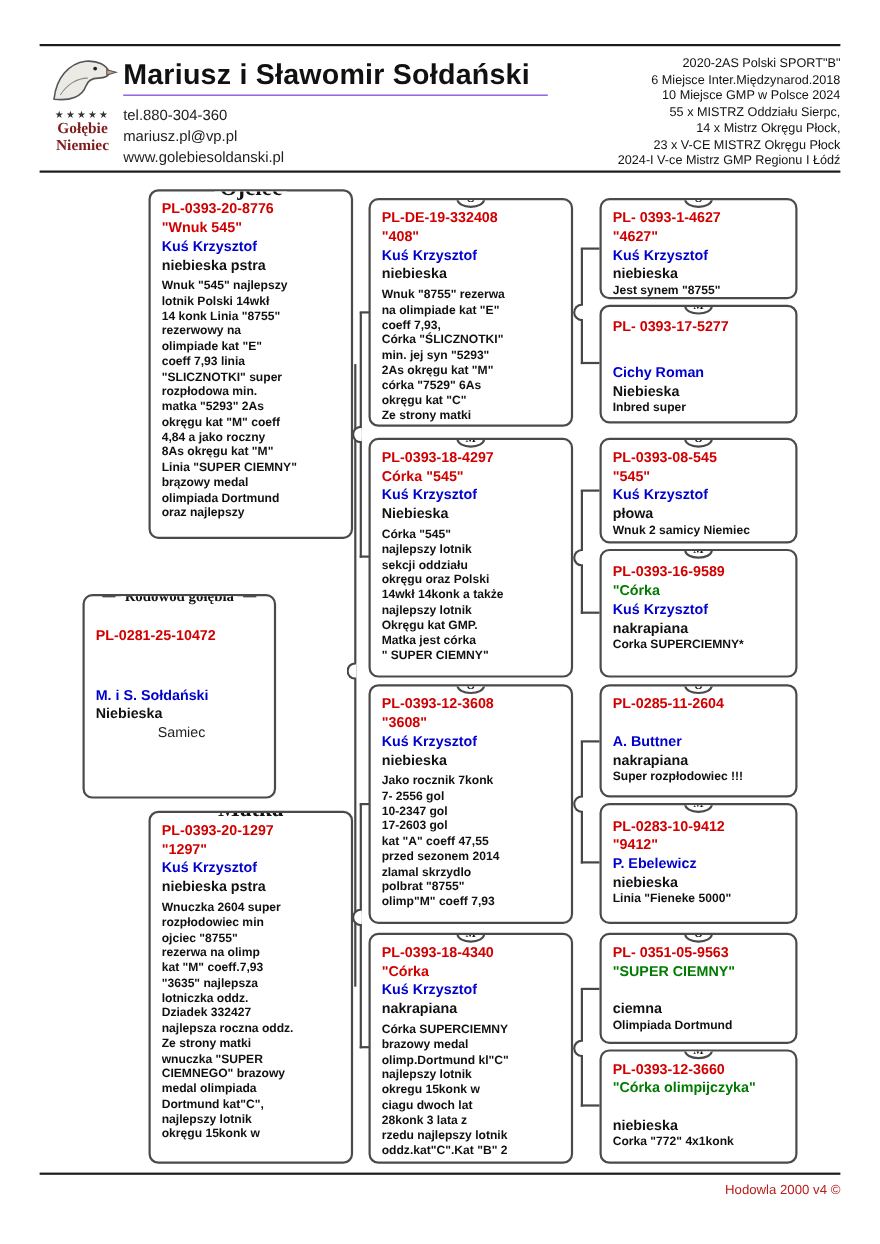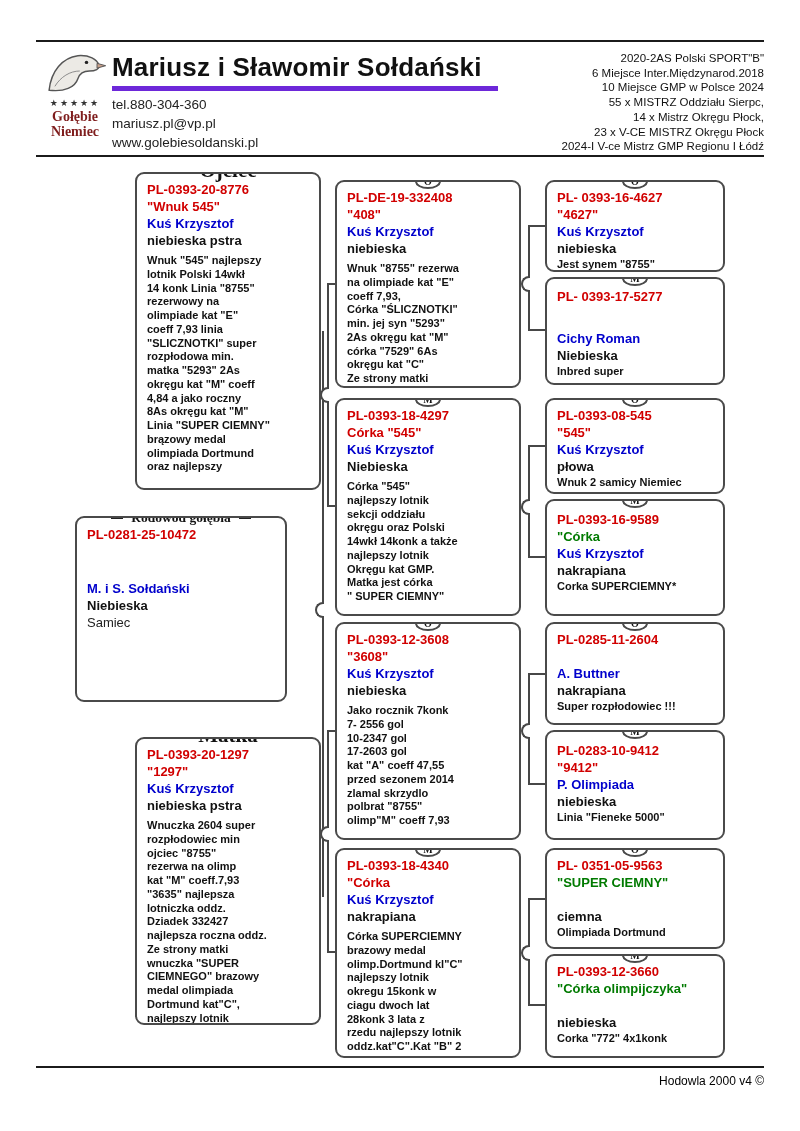--- a/index.html
+++ b/index.html
@@ -13,53 +13,53 @@
   .bump  { position:absolute; width:9px; height:16px; background:#fff;
            border:2px solid #474747; border-right:none; border-radius:9px 0 0 9px; }
 
   .logo { position:absolute; left:38px; top:48px; width:74px; text-align:center; }
   .logo .stars { font-size:9px; letter-spacing:2px; color:#333; line-height:11px; }
   .logo .word  { font-family:"Liberation Serif", serif; font-weight:bold; font-size:14px;
                  color:#7f1d1d; line-height:15px; }
 
   .title { position:absolute; left:112px; top:52px; display:inline-block;
            font-size:26px; font-weight:bold; color:#111; letter-spacing:.2px;
-           border-bottom:5px solid #6d28d9; padding:0 16px 3px 0; white-space:nowrap; }
+           border-bottom:1px solid #6d28d9; padding:0 16px 3px 0; white-space:nowrap; }
   .contact { position:absolute; left:112px; top:95px; font-size:13.5px; color:#222; line-height:19px; }
   .achievements { position:absolute; right:36px; top:51px; width:360px; text-align:right;
                   font-size:11.5px; color:#111; line-height:14.7px; }
 
   .box { position:absolute; background:#fff; border:2px solid #4a4a4a; border-radius:9px;
          padding:7px 6px 3px 10px; overflow:hidden; }
   .bline { font-size:13px; font-weight:bold; line-height:17px; min-height:17px;
            white-space:nowrap; overflow:hidden; color:#111; }
   .ring  { color:#d10000; }
   .owner { color:#0000cc; }
-  .sexline { font-size:13px; font-weight:normal; color:#222; line-height:17px; }
+  .sexline { font-size:13px; font-weight:normal; color:#222; line-height:17px;text-align:center; }
   .desc { margin-top:5px; font-size:11px; font-weight:bold; color:#111;
           line-height:13.75px; white-space:pre-line; overflow:hidden; }
   .note { font-size:11px; font-weight:bold; color:#111; line-height:15px; white-space:nowrap; overflow:hidden; }
 
   .badge { position:absolute; top:-8px; left:50%; transform:translateX(-50%);
            width:26px; height:15px; background:#fff; border:2px solid #4a4a4a; border-radius:50%;
            display:flex; align-items:center; justify-content:center;
            font-family:"Liberation Serif", serif; font-weight:bold; font-size:10px; color:#111; z-index:3; }
 
   .parent-label { position:absolute; top:-15px; left:0; right:0; display:flex;
                   align-items:center; justify-content:center; gap:7px; z-index:3; }
   .parent-label .txt { font-family:"Liberation Serif", serif; font-weight:bold; font-size:21px;
                        color:#111; background:#fff; padding:0 4px; line-height:22px; }
 
   .subject-label { position:absolute; top:-9px; left:0; right:0; display:flex;
                    align-items:center; justify-content:center; gap:5px; z-index:3; }
   .subject-label .txt { font-family:"Liberation Serif", serif; font-weight:bold; font-size:13.5px;
                         color:#111; background:#fff; padding:0 3px; line-height:17px; }
   .subject-label .bar { width:12px; height:2px; background:#222; }
 
-  .footer-text { position:absolute; right:36px; top:1074px; font-size:12px; color:#000000; }
+  .footer-text { position:absolute; right:36px; top:1074px; font-size:12px; color:#b91c1c; }
 </style>
 </head>
 <body>
 
 <div class="page">
 
   <div class="hline" style="left:36px;top:40px;width:728px"></div>
   <div class="hline" style="left:36px;top:155px;width:728px"></div>
 
   <div class="logo">
@@ -117,21 +117,21 @@
   <div class="vline" style="left:528px;top:674px;height:111px"></div>
   <div class="stub" style="left:528px;top:673px;width:17px"></div>
   <div class="stub" style="left:528px;top:783px;width:17px"></div>
   <div class="bump" style="left:521px;top:723px"></div>
 
   <div class="vline" style="left:528px;top:899px;height:107px"></div>
   <div class="stub" style="left:528px;top:898px;width:17px"></div>
   <div class="stub" style="left:528px;top:1004px;width:17px"></div>
   <div class="bump" style="left:521px;top:945px"></div>
 
-  <div class="box" style="left:75px;top:516px;width:212px;height:186px;padding-top:8px">
+  <div class="box" style="left:75px;top:540px;width:176px;height:186px;padding-top:27px">
     <div class="subject-label">
       <span class="bar"></span>
       <span class="txt">Rodowód gołębia</span>
       <span class="bar"></span>
     </div>
     <div class="bline ring">PL-0281-25-10472</div>
     <div class="bline"></div>
     <div class="bline owner" style="margin-top:20px">M. i S. Sołdański</div>
     <div class="bline">Niebieska</div>
     <div class="sexline">Samiec</div>
@@ -158,21 +158,21 @@
 matka "5293" 2As
 okręgu kat "M" coeff
 4,84 a jako roczny
 8As okręgu kat "M"
 Linia "SUPER CIEMNY"
 brązowy medal
 olimpiada Dortmund
 oraz najlepszy</div>
   </div>
 
-  <div class="box" style="left:135px;top:737px;width:186px;height:288px">
+  <div class="box" style="left:135px;top:737px;width:186px;height:321px">
     <div class="parent-label">
 
       <span class="txt">Matka</span>
 
     </div>
     <div class="bline ring">PL-0393-20-1297</div>
     <div class="bline" style="color: rgb(209, 0, 0);">"1297"</div>
     <div class="bline owner">Kuś Krzysztof</div>
     <div class="bline">niebieska pstra</div>
     <div class="desc">Wnuczka 2604 super
@@ -256,21 +256,21 @@
 najlepszy lotnik
 okregu 15konk w
 ciagu dwoch lat
 28konk 3 lata z
 rzedu najlepszy lotnik
 oddz.kat"C".Kat "B" 2</div>
   </div>
 
   <div class="box" style="left:545px;top:180px;width:180px;height:92px">
     <div class="badge">O</div>
-    <div class="bline ring">PL- 0393-16-4627</div>
+    <div class="bline ring">PL- 0393-1-4627</div>
     <div class="bline" style="color: rgb(209, 0, 0);">"4627"</div>
     <div class="bline owner">Kuś Krzysztof</div>
     <div class="bline">niebieska</div>
     <div class="note">Jest synem "8755"</div>
   </div>
 
   <div class="box" style="left:545px;top:277px;width:180px;height:108px;padding-top:9px">
     <div class="badge">M</div>
     <div class="bline ring">PL- 0393-17-5277</div>
     <div class="bline" style="color: rgb(209, 0, 0);"></div>
@@ -303,21 +303,21 @@
     <div class="bline" style="color: rgb(209, 0, 0);"></div>
     <div class="bline owner">A. Buttner</div>
     <div class="bline">nakrapiana</div>
     <div class="note">Super rozpłodowiec !!!</div>
   </div>
 
   <div class="box" style="left:545px;top:730px;width:180px;height:110px;padding-top:10px">
     <div class="badge">M</div>
     <div class="bline ring">PL-0283-10-9412</div>
     <div class="bline" style="color: rgb(209, 0, 0);">"9412"</div>
-    <div class="bline owner">P. Olimpiada</div>
+    <div class="bline owner">P. Ebelewicz</div>
     <div class="bline">niebieska</div>
     <div class="note">Linia "Fieneke 5000"</div>
   </div>
 
   <div class="box" style="left:545px;top:848px;width:180px;height:101px">
     <div class="badge">O</div>
     <div class="bline ring">PL- 0351-05-9563</div>
     <div class="bline" style="color: rgb(0, 122, 0);">"SUPER CIEMNY"</div>
     <div class="bline owner"></div>
     <div class="bline">ciemna</div>

